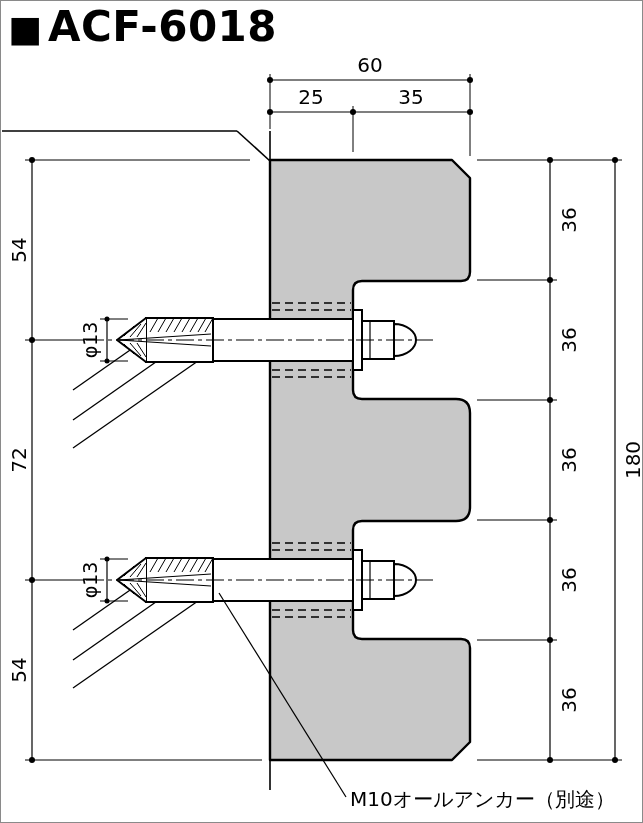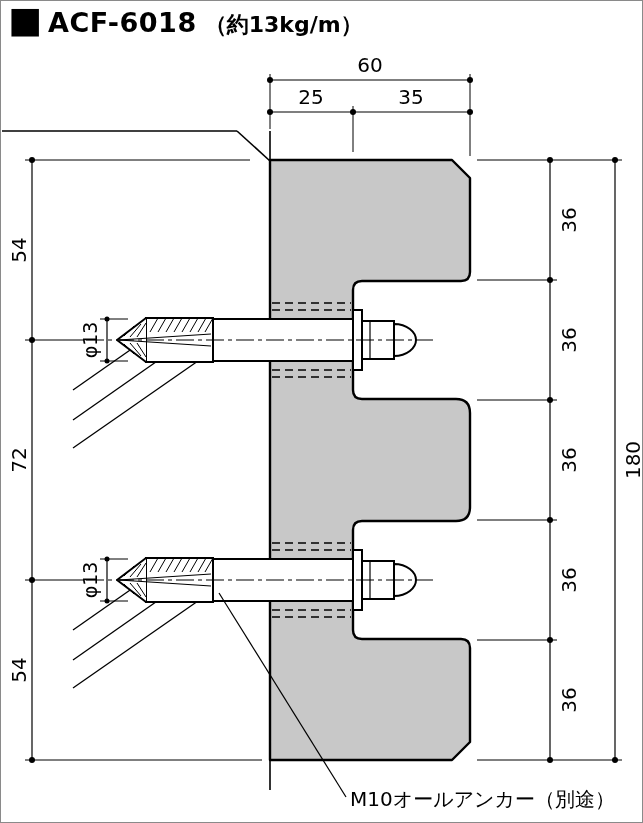--- a/index.html
+++ b/index.html
@@ -3,34 +3,33 @@
 <meta charset="utf-8">
 <style>
   html,body{margin:0;padding:0;background:#fff;}
   .stage{
     position:relative;width:643px;height:823px;background:#ffffff;
     outline:1px solid #8a8a8a;outline-offset:-1px;overflow:hidden;
     font-family:"DejaVu Sans","Liberation Sans",sans-serif;color:#000;
   }
   .header{position:absolute;top:2px;left:8px;display:flex;align-items:baseline;gap:6px;white-space:nowrap;}
   .sq{font-size:36px;line-height:1;}
-  .code{font-size:27px;font-weight:bold;letter-spacing:.5px;}
+  .code{font-size:42px;font-weight:bold;letter-spacing:.5px;}
   .weight{font-size:22px;font-weight:bold;margin-left:2px;}
   svg{position:absolute;top:0;left:0;}
   text{fill:#000;}
 </style>
 </head>
 <body>
 
 <div class="stage">
 
   <div class="header">
     <span class="sq">■</span>
     <span class="code">ACF-6018</span>
-    <span class="weight">（約13kg/m）</span>
   </div>
 
   <svg width="643" height="823" viewBox="0 0 643 823" font-family="DejaVu Sans, Liberation Sans, sans-serif">
 
     <defs>
       <g id="anchor-glyph">
 
         <g stroke="#000" stroke-width="1.3">
           <line x1="73" y1="50" x2="163" y2="-13"></line>
           <line x1="73" y1="80" x2="193" y2="-4"></line>

